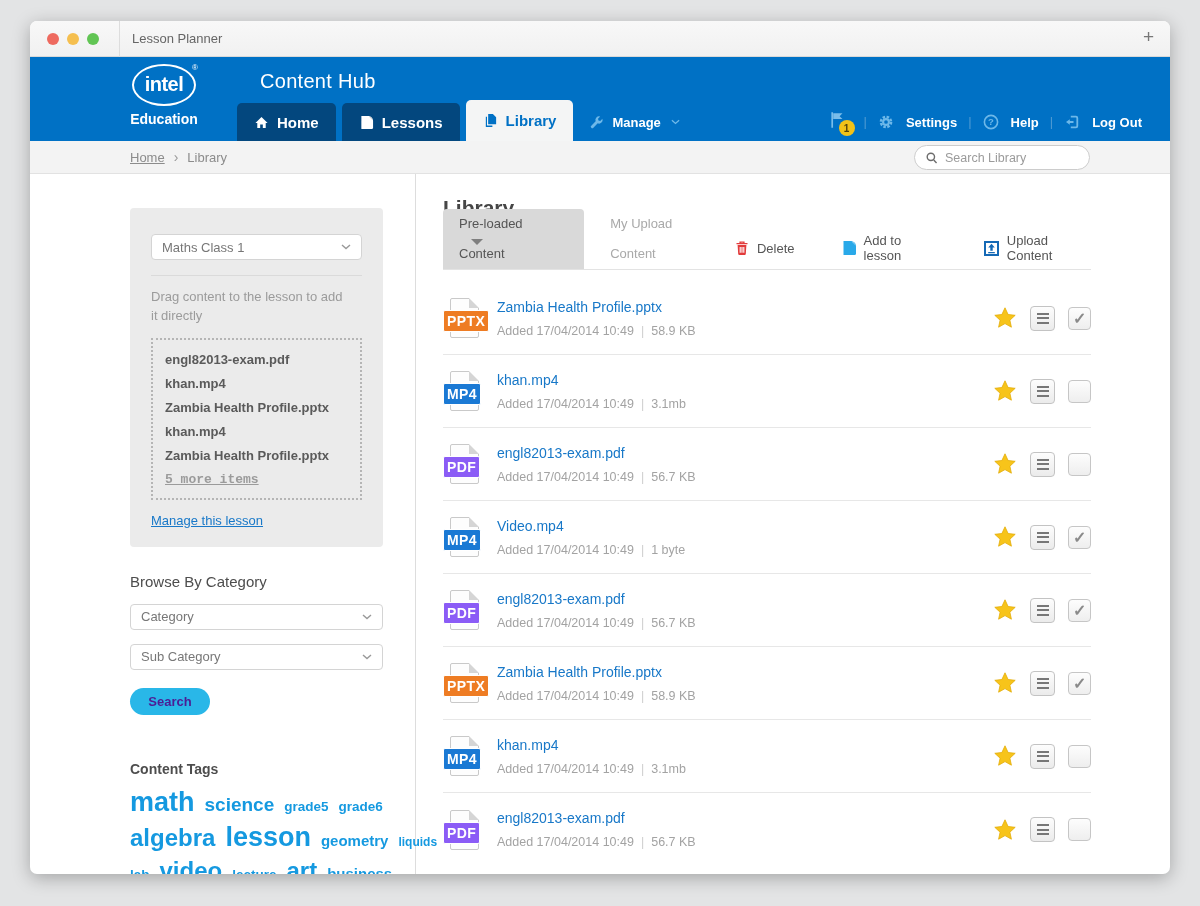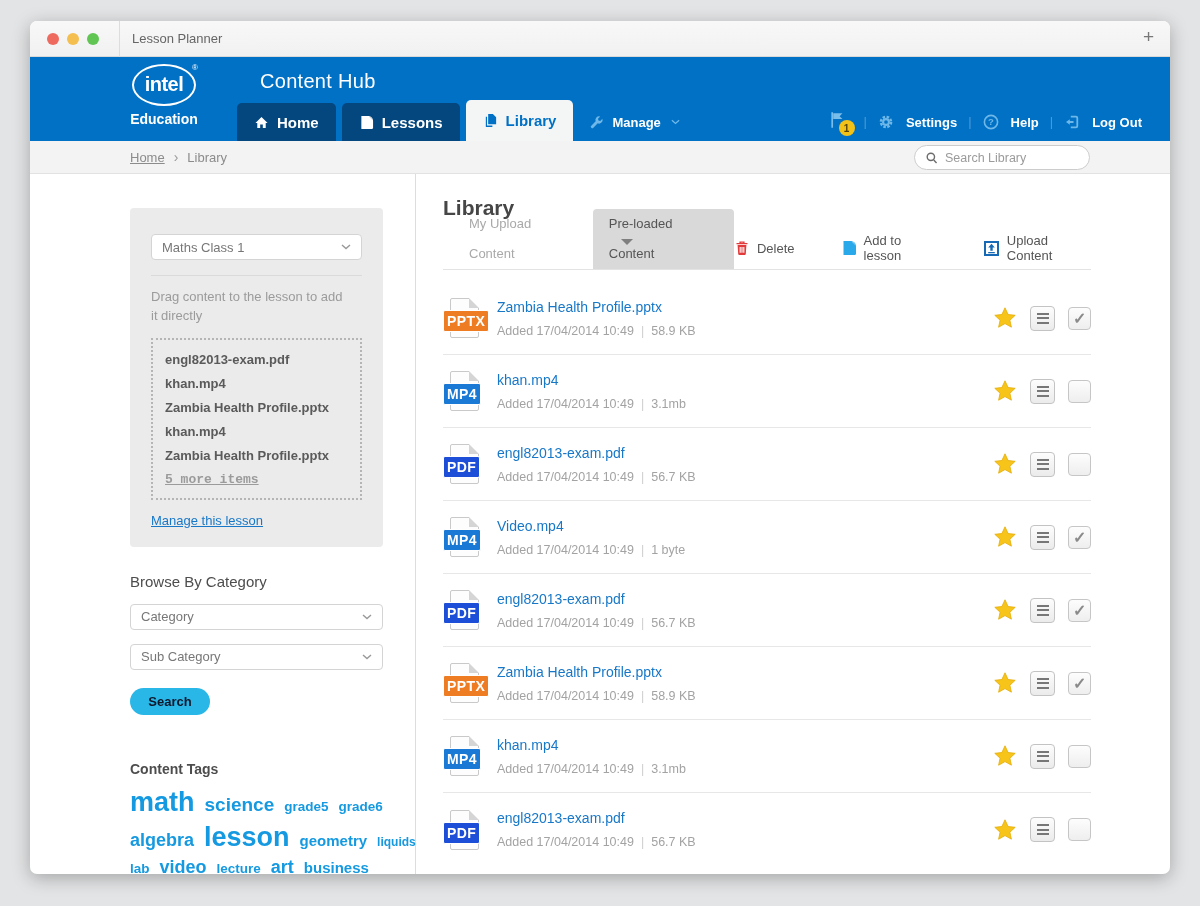--- a/index.html
+++ b/index.html
@@ -79,27 +79,27 @@
   .drop-item { font-size: 13px; font-weight: 700; color: #5a5a5a; line-height: 24px; cursor: grab; }
   .more-items { font-size: 13px; font-weight: 700; color: #9b9b9b; text-decoration: underline; line-height: 24px;
                 display: inline-block; cursor: pointer; font-family: Liberation Mono, monospace; }
   .manage-link { display: inline-block; margin-top: 13px; font-size: 13px; color: #1878c8;
                  text-decoration: underline; cursor: pointer; }
 
   .side-section { margin-left: 100px; width: 253px; }
   .browse-head { margin-top: 26px; font-size: 15px; font-weight: 400; color: #4d4d4d; }
   .side-dd { margin-top: 14px; }
   .search-btn { margin-top: 18px; width: 80px; height: 27px; border: none; border-radius: 14px; background: #29b7e8;
-                color: #0f172a; font-size: 13px; font-weight: 700; cursor: pointer; font-family: "Liberation Sans", sans-serif; }
+                color: #4c1d95; font-size: 13px; font-weight: 700; cursor: pointer; font-family: "Liberation Sans", sans-serif; }
   .tags-head { margin-top: 46px; font-size: 14px; font-weight: 700; color: #4d4d4d; }
   .tag-cloud { margin-top: 10px; }
   .tag-row { display: flex; align-items: baseline; gap: 10px; margin-bottom: 4px; }
   .tag { color: #1599e0; font-weight: 700; cursor: pointer; white-space: nowrap; }
   .tag.s1 { font-size: 12px; } .tag.s2 { font-size: 13.5px; } .tag.s3 { font-size: 15px; }
-  .tag.s4 { font-size: 19px; } .tag.s5 { font-size: 18px; } .tag.s6 { font-size: 27px; }
+  .tag.s4 { font-size: 19px; } .tag.s5 { font-size: 24px; } .tag.s6 { font-size: 27px; }
 
   
   .lib-title { font-size: 21px; font-weight: 700; color: #464646; }
   .tabbar { margin-top: 20px; display: flex; align-items: flex-end; border-bottom: 1px solid #e3e3e3; height: 30px; position: relative; }
   .ctab { font-size: 13px; padding: 0 16px; line-height: 30px; cursor: pointer; }
   .ctab.active { background: #d9d9d9; border-radius: 4px 4px 0 0; color: #555; position: relative; }
   .ctab.active::after { content: ""; position: absolute; left: 28px; top: 30px; border: 6px solid transparent;
                         border-top-color: #7f7f7f; border-bottom-width: 0; }
   .ctab.inactive { color: #a9a9a9; margin-left: 10px; }
   .actions { margin-left: auto; display: flex; align-items: center; gap: 46px; padding-bottom: 6px; }
@@ -110,21 +110,21 @@
   .file-list { padding-top: 12px; }
   .file-row { height: 73px; display: flex; align-items: center; border-bottom: 1px solid #e7e7e7; }
   .file-row:last-child { border-bottom: none; }
   .ficon { position: relative; width: 38px; height: 40px; flex: 0 0 auto; }
   .fpage { position: absolute; left: 7px; top: 0; width: 29px; height: 40px; background: #fdfdfd;
            border: 1px solid #c9c9c9; border-radius: 2px; }
   .ffold { position: absolute; top: -1px; right: -1px; width: 0; height: 0; border-style: solid;
            border-width: 0 10px 10px 0; border-color: #fff #fff #d5d5d5 #d5d5d5; }
   .fbadge { position: absolute; left: 0; bottom: 6px; padding: 2px 3px; font-size: 14px; font-weight: 700;
             color: #fff; letter-spacing: .4px; border: 1px solid #fff; border-radius: 2px; }
-  .fbadge.pptx { background: #ee7c23; } .fbadge.pdf { background: #1d4ed8; } .fbadge.mp4 { background: #1a79d4; }
+  .fbadge.pptx { background: #ee7c23; } .fbadge.pdf { background: #8b5cf6; } .fbadge.mp4 { background: #1a79d4; }
   .finfo { margin-left: 16px; }
   .fname { font-size: 14px; color: #1878c8; cursor: pointer; }
   .fmeta { margin-top: 9px; font-size: 12.5px; color: #a3a3a3; }
   .fmeta .pipe { color: #cfcfcf; margin: 0 7px; }
   .fctrl { margin-left: auto; display: flex; align-items: center; gap: 13px; }
   .star-btn { cursor: pointer; display: flex; }
   .menu-btn { width: 25px; height: 25px; border: 1px solid #c3c3c3; border-radius: 4px;
               background: linear-gradient(#fdfdfd,#ebebeb); display: flex; flex-direction: column;
               align-items: center; justify-content: center; gap: 2.5px; cursor: pointer; }
   .menu-btn i { display: block; width: 12px; height: 2px; background: #777; }
@@ -317,22 +317,22 @@
                 <span class="tag s3">business</span>
               </div>
             </div>
         </div>
       </aside>
 
       <main class="main">
         <h1 class="lib-title">Library</h1>
 
         <div class="tabbar">
+          <div class="ctab active">Pre-loaded Content</div>
           <div class="ctab inactive">My Upload Content</div>
-          <div class="ctab active">Pre-loaded Content</div>
           <div class="actions" id="actions">
               <span class="action-btn">
                 <span class="icon icon-trash">
                   <svg viewBox="0 0 16 16" width="16" height="16">
                     <path d="M2.5 3.6h11M6.1 3.4V2.1h3.8v1.3" stroke="currentColor" stroke-width="1.4" fill="none"></path>
                     <path d="M3.6 5.1h8.8l-.6 8.8a1.2 1.2 0 0 1-1.2 1.1H5.4a1.2 1.2 0 0 1-1.2-1.1z" fill="currentColor"></path>
                     <path d="M6.2 6.9v5.9M8 6.9v5.9M9.8 6.9v5.9" stroke="#fff" stroke-width="1.1"></path>
                   </svg>
                 </span>
                 <span>Delete</span>

